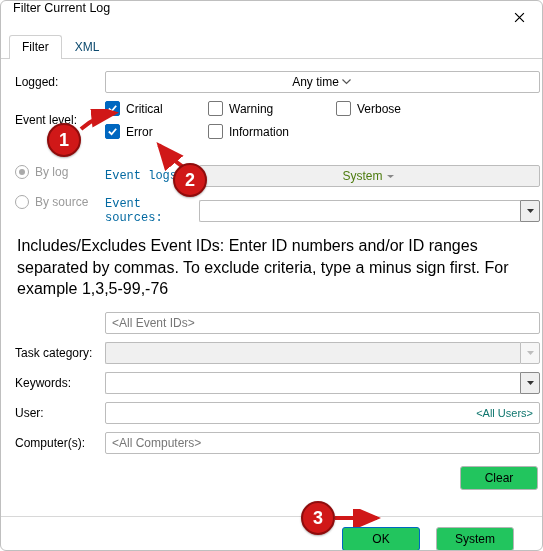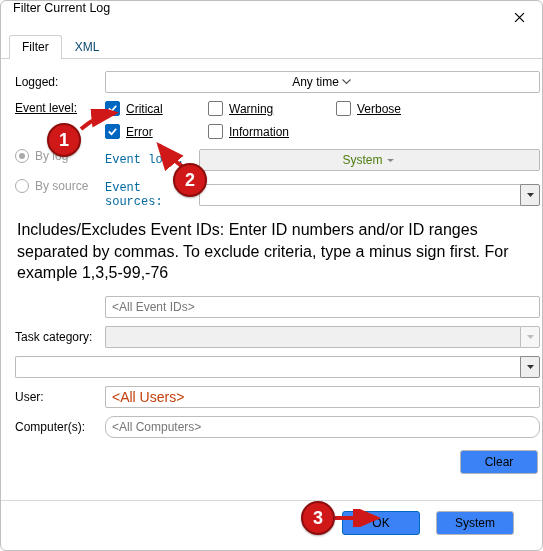--- a/index.html
+++ b/index.html
@@ -49,21 +49,21 @@
   .radio-col { display:flex; flex-direction:column; gap:16px; width:90px; flex:0 0 90px;}
   .radio-right { flex:1; display:flex; flex-direction:column; gap:10px;}
   .radio { display:flex; align-items:center; gap:6px; color:#9a9a9a;}
   .radio .r { width:14px; height:14px; border:1px solid #aaa; border-radius:50%; display:flex; align-items:center; justify-content:center;}
   .radio.selected .r::after { content:""; width:6px; height:6px; background:#aaa; border-radius:50%;}
   .subrow { display:flex; align-items:center; gap:6px;}
   .subrow .sublabel { font-size:12px; color:#0369a1;font-family:Liberation Mono, monospace; }
 
   .desc { font-size:16px; color:#000; line-height:1.35; margin:10px 2px 12px 2px;}
 
-  .btn { min-width:78px; height:24px; border:1px solid #b5b5b5; background:#3b82f6; border-radius:3px; display:inline-flex; align-items:center; justify-content:center; font-family:inherit; font-size:12px; cursor:pointer;}
+  .btn { min-width:78px; height:24px; border:1px solid #b5b5b5; background:#22c55e; border-radius:3px; display:inline-flex; align-items:center; justify-content:center; font-family:inherit; font-size:12px; cursor:pointer;}
   .btn.primary { border-color:#0067c0; }
   .clear-row { display:flex; justify-content:flex-end; margin:12px 2px 0 0;}
   .divider { height:1px; background:#d8d8d8; margin:18px 0 10px 0;}
   .foot { display:flex; justify-content:flex-end; gap:16px; padding:0 28px 12px 0;}
 
   
   .bubble {
     position:absolute; width:34px; height:34px; border-radius:50%; background:#d01818; color:#fff;
     display:flex; align-items:center; justify-content:center; font-size:18px; font-weight:600;
     border:2px solid #8f0c0c; box-shadow:0 1px 2px rgba(0,0,0,.3);
@@ -99,21 +99,21 @@
           <span>Any time</span>
           <span class="chev">
             <svg width="9" height="6" viewBox="0 0 9 6">
                 <path d="M0.5 0.5 L4.5 4.5 L8.5 0.5" stroke="#555" stroke-width="1.2" fill="none"></path>
               </svg>
           </span>
         </div>
       </div>
     </div>
 
-    <div class="row" style="align-items:flex-start; margin-bottom:10px;text-decoration:underline;">
+    <div class="row" style="align-items:center; margin-bottom:26px;">
       <div class="label">Event level:</div>
       <div class="field">
         <div class="check-grid">
           <label class="chk checked">
             <span class="box">
                 <svg viewBox="0 0 12 12">
                   <path d="M2 6 L5 9 L10 3" stroke="#fff" stroke-width="2" fill="none"></path>
                 </svg>
               </span>
             <span>Critical</span>
@@ -201,43 +201,44 @@
           <div class="cbtn" style="opacity:.55;">
               <svg width="9" height="6" viewBox="0 0 9 6">
                 <path d="M1 1 L4.5 5 L8 1 Z" fill="#888"></path>
               </svg>
             </div>
         </div>
       </div>
     </div>
 
     <div class="row">
+      <div class="label">Keywords:</div>
       <div class="field">
         <div class="combo">
           <input type="text" style="">
           <div class="cbtn">
               <svg width="9" height="6" viewBox="0 0 9 6">
                 <path d="M1 1 L4.5 5 L8 1 Z" fill="#333"></path>
               </svg>
             </div>
         </div>
       </div>
     </div>
 
     <div class="row">
       <div class="label">User:</div>
       <div class="field">
-        <input type="text" style="width: 100%; height: 22px; border: 1px solid rgb(188, 188, 188); padding: 0px 6px; font-family: inherit; font-size: 14px; color: #c2410c; border-radius: 2px;" value="&lt;All Users&gt;">
+        <input type="text" style="width: 100%; height: 22px; border: 1px solid rgb(188, 188, 188); padding: 0px 6px; font-family: inherit; font-size: 11px; color: #0f766e; border-radius: 2px; text-align: right;" value="&lt;All Users&gt;">
       </div>
     </div>
 
     <div class="row">
       <div class="label">Computer(s):</div>
       <div class="field">
-        <input type="text" style="width: 100%; height: 22px; border: 1px solid rgb(188, 188, 188); padding: 0px 6px; font-family: inherit; font-size: 12px; color: rgb(119, 119, 119); border-radius: 9px;" value="&lt;All Computers&gt;">
+        <input type="text" style="width: 100%; height: 22px; border: 1px solid rgb(188, 188, 188); padding: 0px 6px; font-family: inherit; font-size: 12px; color: rgb(119, 119, 119); border-radius: 2px;" value="&lt;All Computers&gt;">
       </div>
     </div>
 
     <div class="clear-row">
       <button class="btn">
           <span>Clear</span>
         </button>
     </div>
 
   </div>

